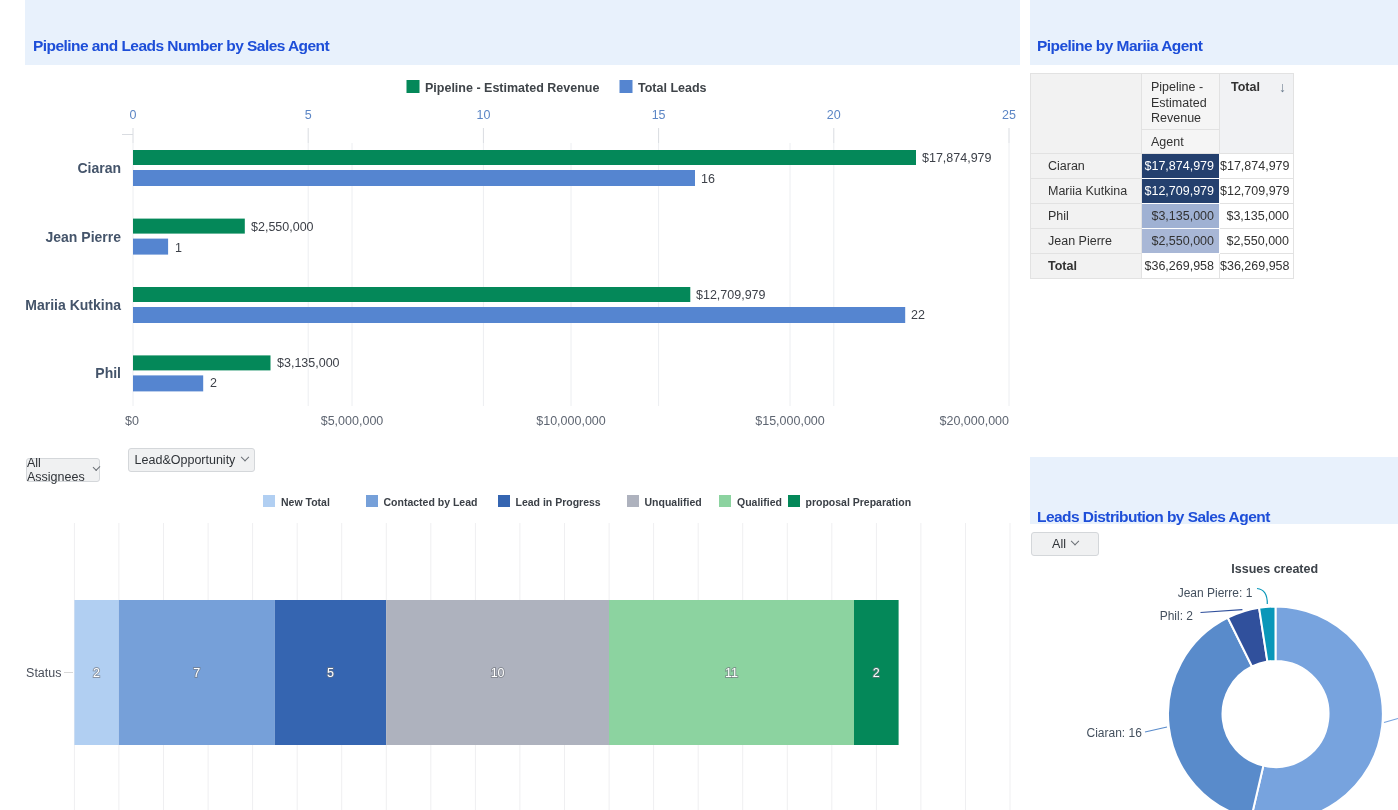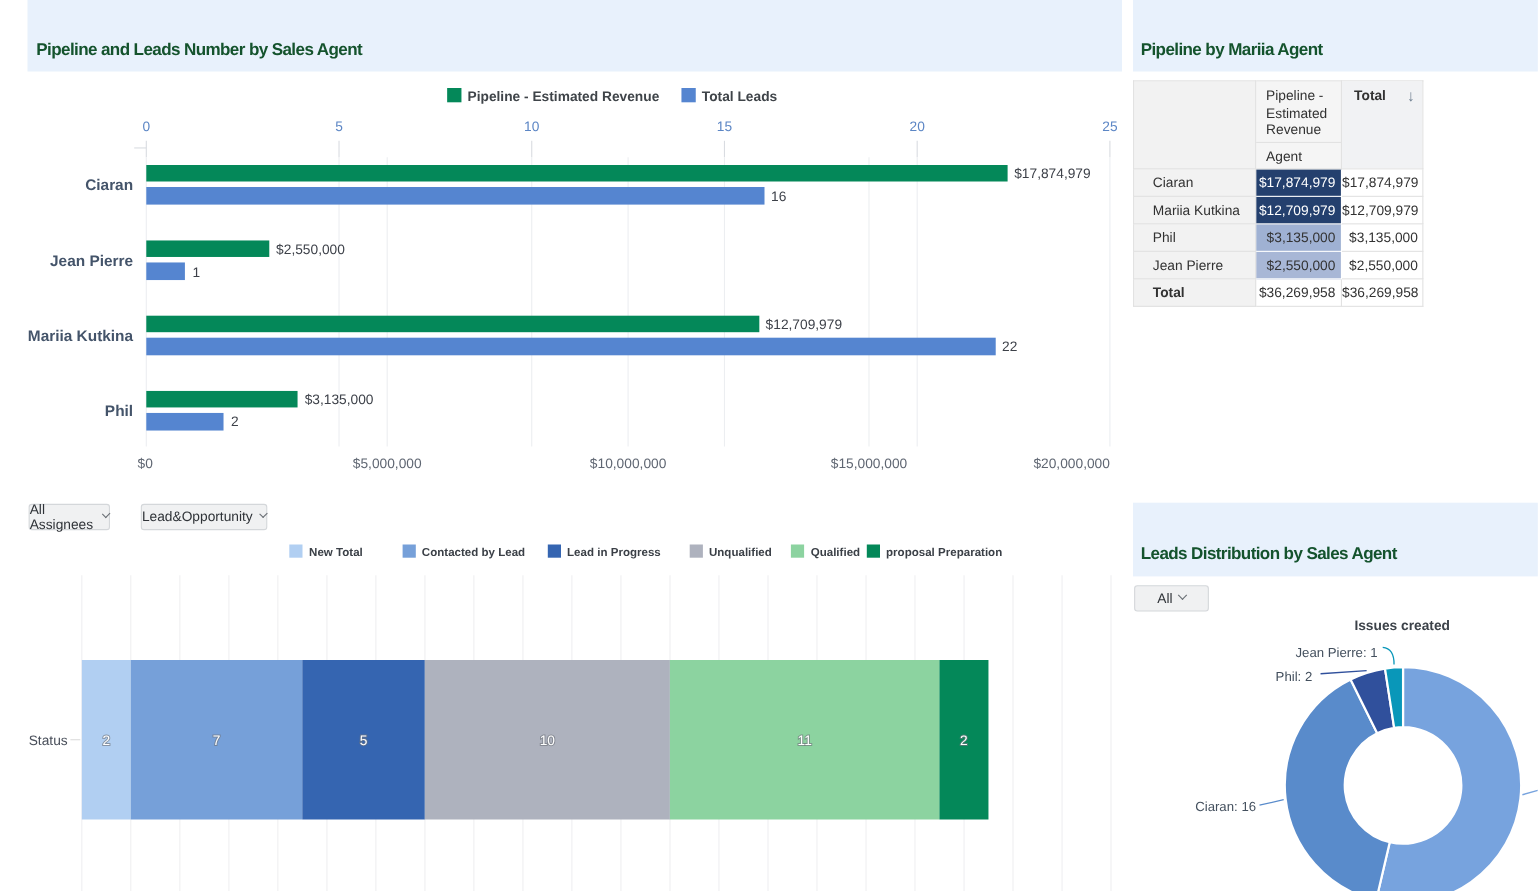--- a/index.html
+++ b/index.html
@@ -1,19 +1,19 @@
 <!DOCTYPE html>
 <html><head>
 <meta charset="utf-8">
 <style>
 *{margin:0;padding:0;box-sizing:border-box}
 html,body{width:1398px;height:810px;background:#fff;font-family:"Liberation Sans",sans-serif;overflow:hidden}
 .abs{position:absolute}
 .band{background:#e8f1fc}
-.ptitle{font-size:15.5px;font-weight:bold;color:#14532d;letter-spacing:-0.55px}
+.ptitle{font-size:15.5px;font-weight:bold;color:#1d4ed8;letter-spacing:-0.55px}
 .btn{position:absolute;height:24px;background:#f0f1f2;border:1px solid #d4d7da;border-radius:3px;font-size:12.5px;color:#2f3338;display:flex;align-items:center;justify-content:center}
 .chev{display:inline-block;width:6px;height:6px;border-right:1.2px solid #6a6f75;border-bottom:1.2px solid #6a6f75;transform:rotate(45deg) translate(-2px,-2px);margin-left:7px}
 .lgd{position:absolute;top:495px;height:12px;font-size:10.5px;font-weight:bold;color:#3b4047;white-space:nowrap}
 .lgd .sq{position:absolute;left:0;top:0;width:12px;height:12px}
 .lgd .tx{position:absolute;left:18px;top:0.5px}
 </style>
 </head>
 <body>
 
 <div class="abs band" style="left:25px;top:0;width:995px;height:65px"></div>
@@ -136,21 +136,21 @@
     <tr style="height:25px">
       <td style="background:#f2f2f2;border:1px solid #e2e2e2;padding-left:17px;font-weight:bold">Total</td>
       <td style="border:1px solid #e2e2e2;text-align:right;padding-right:5px">$36,269,958</td>
       <td style="border:1px solid #e2e2e2;text-align:right;padding-right:4px">$36,269,958</td>
     </tr>
   </tbody>
     </table>
 </div>
 
 <div class="btn" style="left:26px;top:458px;width:74px">All Assignees<span class="chev"></span></div>
-<div class="btn" style="left:128px;top:458px;width:115px">Lead&amp;Opportunity<span class="chev"></span></div>
+<div class="btn" style="left:128px;top:448px;width:127px">Lead&amp;Opportunity<span class="chev"></span></div>
 
 <div class="lgd" style="left:263px">
     <span class="sq" style="background:#b1cff2"></span>
     <span class="tx">New Total</span>
   </div>
 <div class="lgd" style="left:365.5px">
     <span class="sq" style="background:#76a0d9"></span>
     <span class="tx">Contacted by Lead</span>
   </div>
 <div class="lgd" style="left:497.5px">
@@ -210,21 +210,21 @@
     <text x="96.6" y="677">2</text>
     <text x="196.8" y="677">7</text>
     <text x="330.5" y="677">5</text>
     <text x="497.6" y="677">10</text>
     <text x="731.5" y="677">11</text>
     <text x="876.3" y="677">2</text>
   </g>
 </svg>
 
 <div class="abs band" style="left:1030px;top:457px;width:368px;height:67px"></div>
-<div class="abs ptitle" style="left:1037px;top:495px">Leads Distribution by Sales Agent</div>
+<div class="abs ptitle" style="left:1037px;top:508px">Leads Distribution by Sales Agent</div>
 <div class="btn" style="left:1031px;top:532px;width:68px">All<span class="chev" style="margin-left:6px"></span></div>
 
 <svg class="abs" style="left:1030px;top:556px" width="368" height="254" viewBox="1030 556 368 254">
   <text x="1274.7" y="573" font-size="12.5" font-weight="bold" fill="#3c4249" text-anchor="middle">Issues created</text>
   <g stroke="#fff" stroke-width="2" stroke-linejoin="round">
     <path d="M1275.5,606.5 A107.5,107.5 0 1 1 1251.0,818.7 L1263.4,765.6 A53.0,53.0 0 1 0 1275.5,661.0 Z" fill="#77a3de"></path>
     <path d="M1251.0,818.7 A107.5,107.5 0 0 1 1227.8,617.7 L1252.0,666.5 A53.0,53.0 0 0 0 1263.4,765.6 Z" fill="#598bcb"></path>
     <path d="M1227.8,617.7 A107.5,107.5 0 0 1 1259.1,607.8 L1267.4,661.6 A53.0,53.0 0 0 0 1252.0,666.5 Z" fill="#30509c"></path>
     <path d="M1259.1,607.8 A107.5,107.5 0 0 1 1275.5,606.5 L1275.5,661.0 A53.0,53.0 0 0 0 1267.4,661.6 Z" fill="#0997b9"></path>
   </g>

